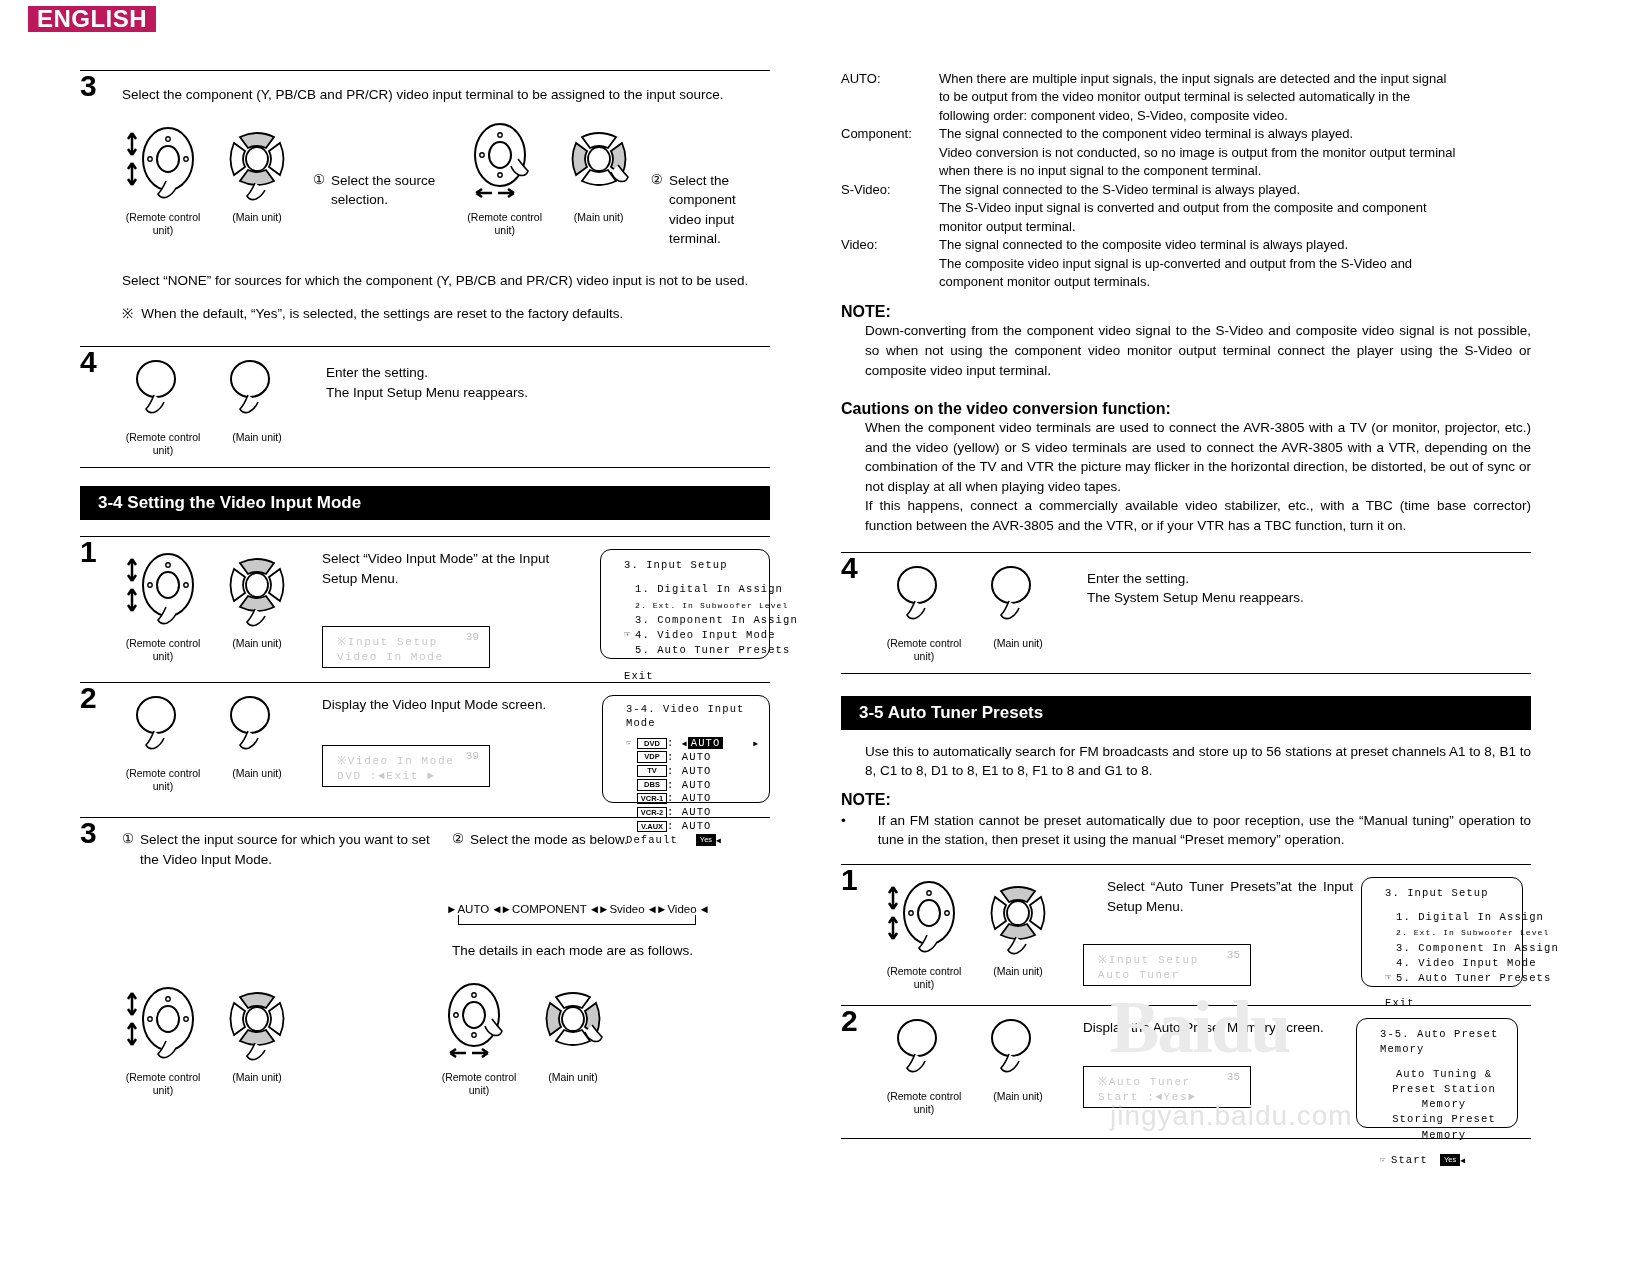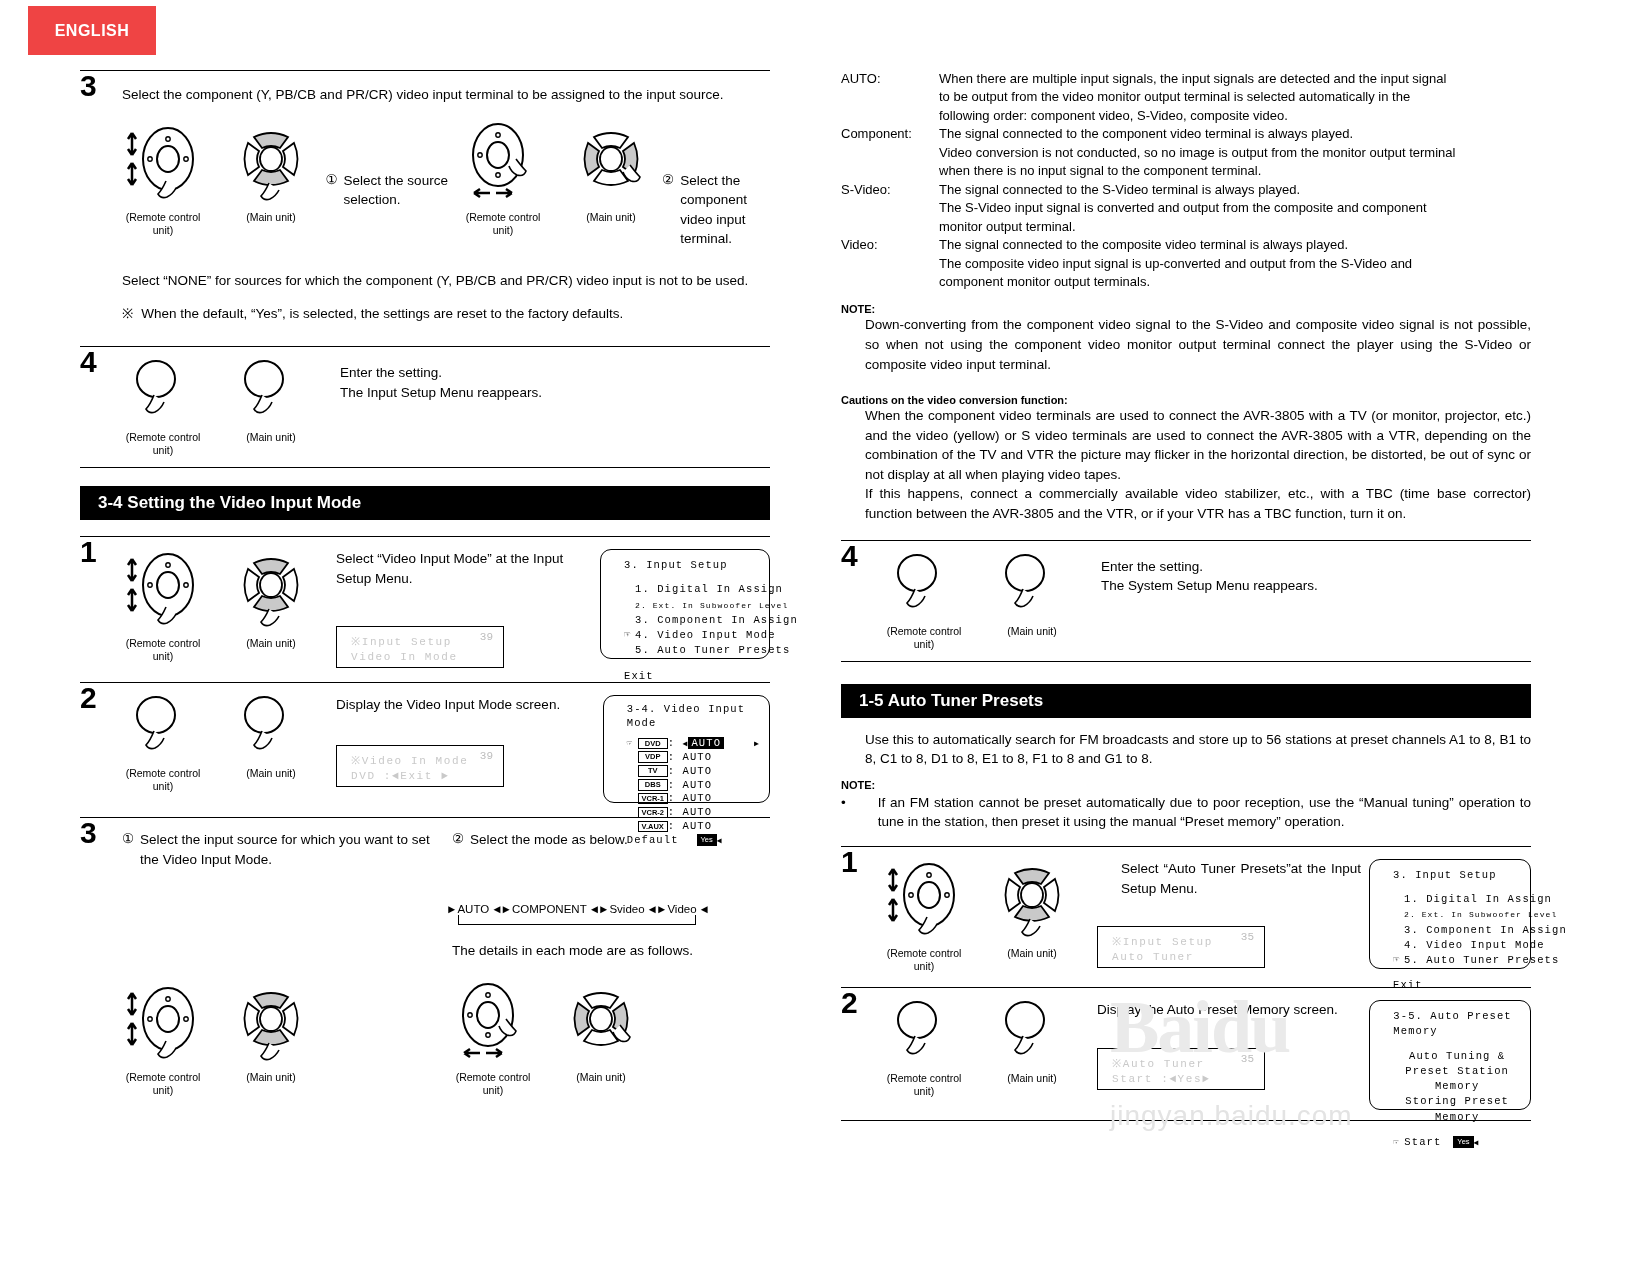--- a/index.html
+++ b/index.html
@@ -10,23 +10,23 @@
     font-family:"Liberation Sans", sans-serif;
     color:#000;
     position:relative;
     overflow:hidden;
   }
   .page { position:relative; width:1652px; height:1275px; }
 
   
   .lang-tab {
     position:absolute; left:28px; top:6px;
-    width:128px; height:49px;
-    background:#ef4444; color:#fff;
-    font-weight:bold; font-size:16px;
+    width:128px; height:26px;
+    background:#be185d; color:#fff;
+    font-weight:bold; font-size:24px;
     letter-spacing:.5px;
     display:flex; align-items:center; justify-content:center;
   }
 
   
   .col-left  { position:absolute; left:80px;  top:70px; width:690px; }
   .col-right { position:absolute; left:841px; top:70px; width:690px; }
 
   .rule { border-top:1.6px solid #000; width:100%; }
 
@@ -36,21 +36,21 @@
     position:absolute; left:0; top:0;
     font-size:30px; font-weight:bold; line-height:1;
     font-family:"Liberation Sans", sans-serif;
   }
   .step-body { margin-left:42px; }
 
   .body-text { font-size:13.5px; line-height:1.45; }
   .body-text.just { text-align:justify;margin-left:24px; }
 
   
-  .dials { display:flex; gap:26px; }
+  .dials { display:flex; gap:12px; }
   .dial-wrap { width:82px; text-align:center; }
   .dial-cap { font-size:10.5px; line-height:1.25; margin-top:6px; }
 
   
   .sec-bar {
     background:#000; color:#fff;
     font-weight:bold; font-size:17px;
     padding:7px 18px;
     width:100%;
   }
@@ -109,21 +109,21 @@
   }
   .flow .arrow { letter-spacing:-2px; }
 
   
   .defs { font-size:13px; line-height:1.42; }
   .defrow { display:flex; }
   .defrow .term { width:98px; flex:none; }
   .defrow .desc { flex:1; text-align:justify; }
   .defcont { margin-left:98px; text-align:justify; }
 
-  .note-h { font-weight:bold; font-size:11px; }
+  .note-h { font-weight:bold; font-size:16px; }
   .bullet { display:flex; gap:8px; }
   .bullet .dot { flex:none; }
 
   .circnum { font-size:13.5px; }
   .watermark {
     position:absolute; left:1110px; top:985px;
     font-size:74px; font-weight:bold; color:#eaeaea;
     letter-spacing:-2px; pointer-events:none;
     font-family:"Liberation Serif", serif;
   }
@@ -506,21 +506,21 @@
           </div>
         </div>
         <div style="margin-left:28px; padding-top:4px;">
           <div class="body-text">Enter the setting.</div>
           <div class="body-text">The System Setup Menu reappears.</div>
         </div>
       </div>
     </div>
     <div class="rule"></div>
 
-    <div class="sec-bar" style="margin-top:22px;">1-5 Auto Tuner Presets</div>
+    <div class="sec-bar" style="margin-top:22px;">3-5 Auto Tuner Presets</div>
 
     <div class="body-text just" style="margin-top:12px;">Use this to automatically search for FM broadcasts and store up to 56 stations at preset channels A1 to 8, B1 to 8, C1 to 8, D1 to 8, E1 to 8, F1 to 8 and G1 to 8.</div>
 
     <div class="note-h" style="margin-top:10px;">NOTE:</div>
     <div class="bullet" style="margin-top:2px;">
       <span class="body-text dot">•</span>
       <span class="body-text just">If an FM station cannot be preset automatically due to poor reception, use the “Manual tuning” operation to tune in the station, then preset it using the manual “Preset memory” operation.</span>
     </div>
 
     <div class="rule" style="margin-top:14px;"></div>

